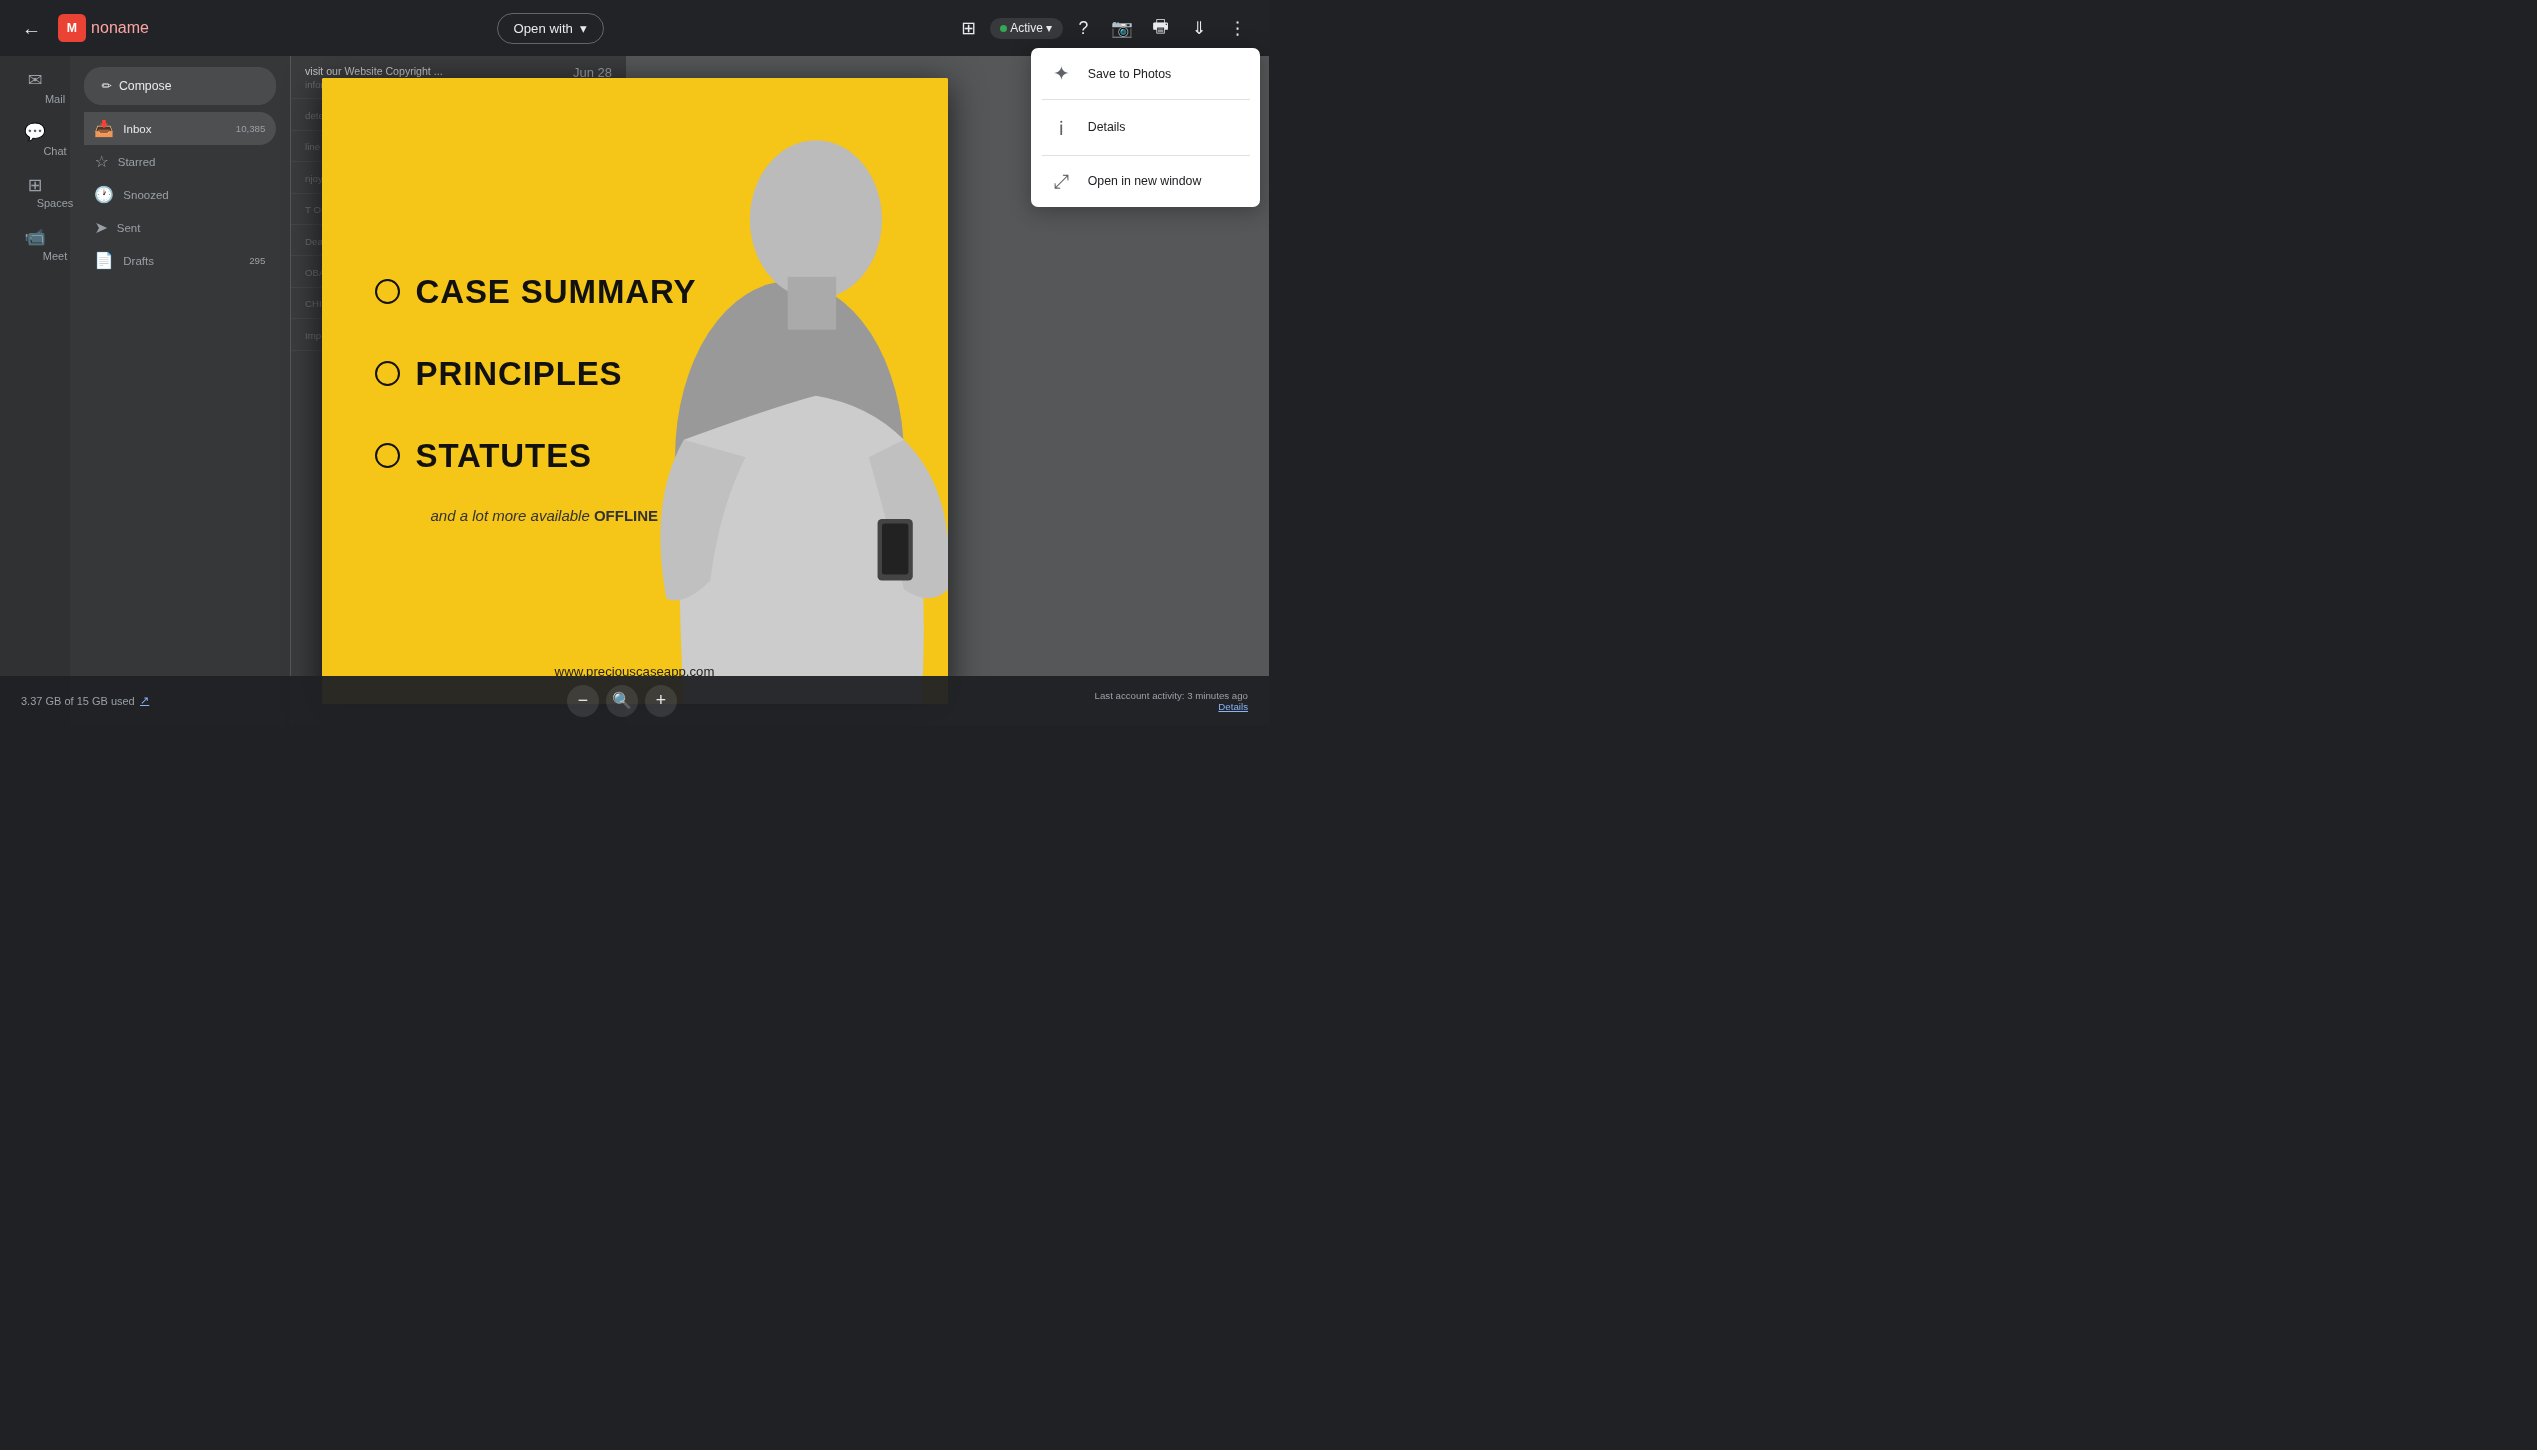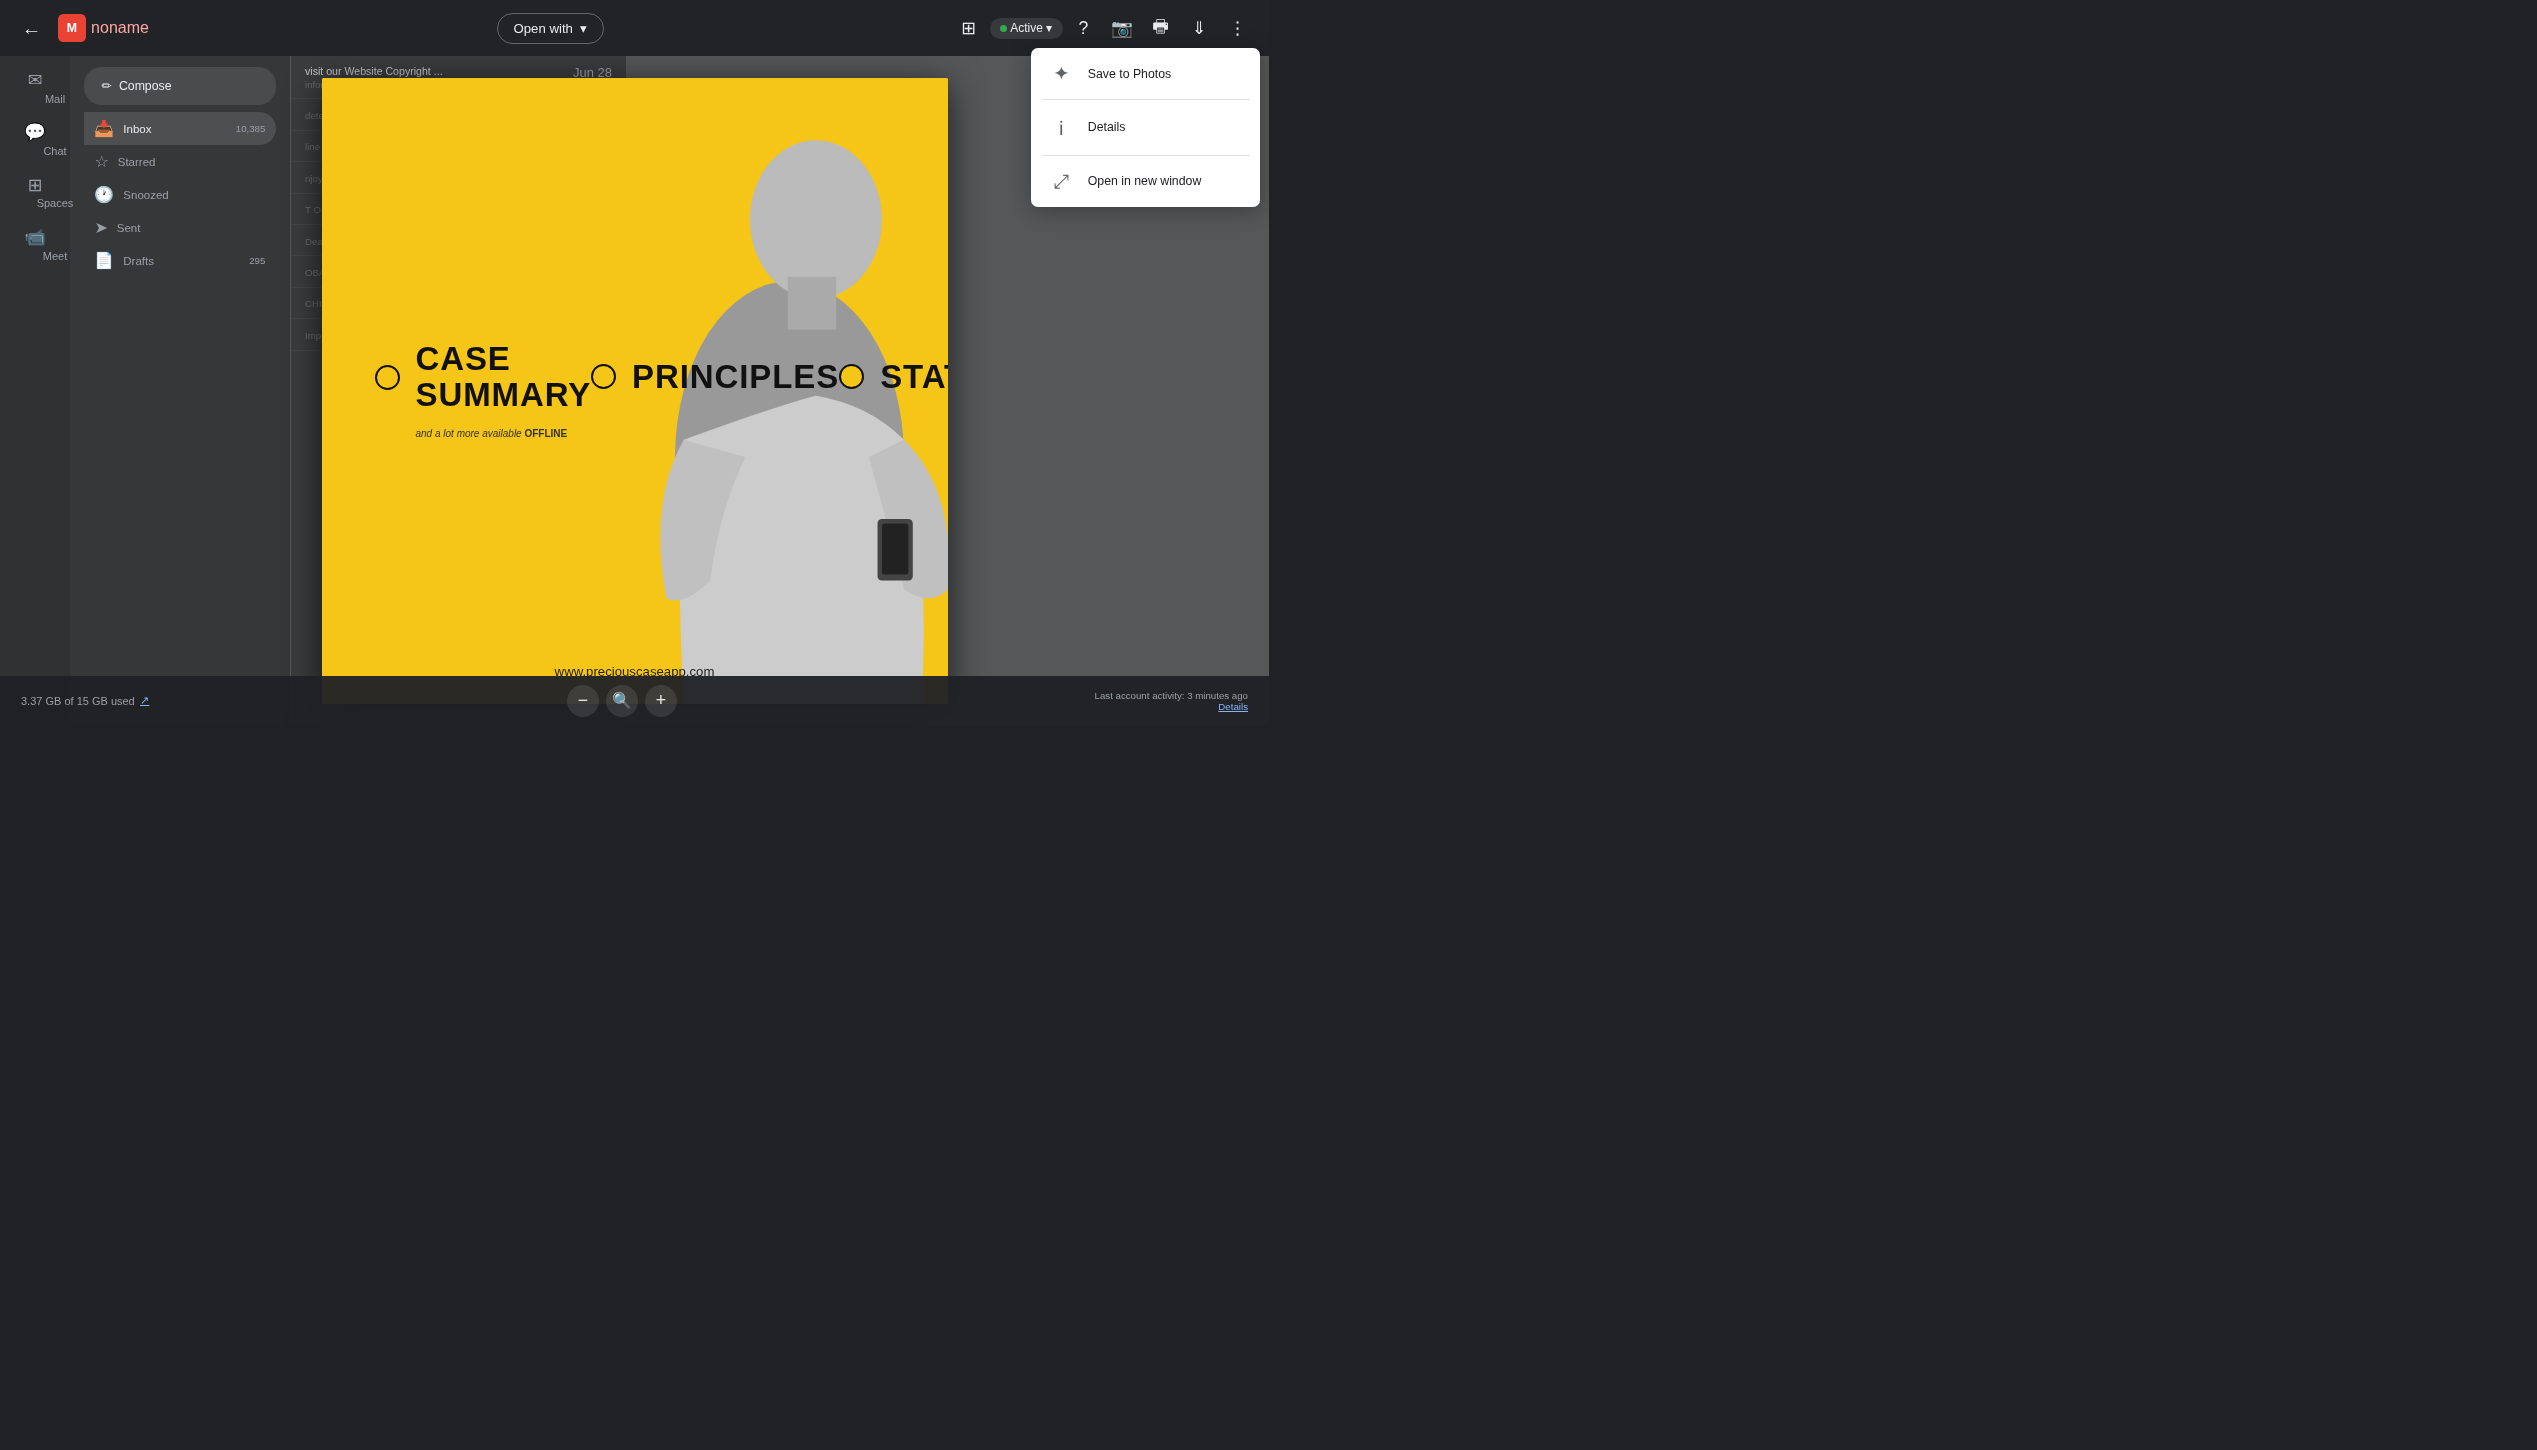--- a/index.html
+++ b/index.html
@@ -231,22 +231,22 @@
       background: #f5c518;
       display: flex;
       flex-direction: column;
       align-items: flex-start;
       justify-content: center;
       padding: 35px 35px 35px 53px;
       position: relative;
     }
     .timeline {
       display: flex;
-      flex-direction: row;
-      gap: 0;
+      flex-direction: column;
+      gap: 12px;
       position: relative;
       z-index: 2;
     }
     .timeline-item {
       display: flex;
       align-items: center;
       gap: 16px;
       position: relative;
     }
     .timeline-dot {
@@ -266,25 +266,25 @@
       text-transform: uppercase;
       line-height: 1.1;
     }
     .timeline-item-wrap {
       position: relative;
       height: 70px;
       display: flex;
       align-items: center;
     }
     .promo-tagline {
-      font-size: 10px;
+      font-size: 15px;
       color: #333;
       margin-top: 16px;
       font-style: italic;
-      margin-left: 41px;
+      margin-left: 56px;
     }
     .promo-tagline strong { font-style: normal; font-weight: 900; }
     .promo-website {
       position: absolute;
       bottom: 25px;
       left: 50%;
       transform: translateX(-50%);
       font-size: 13.2px;
       color: #222;
       font-weight: 500;

